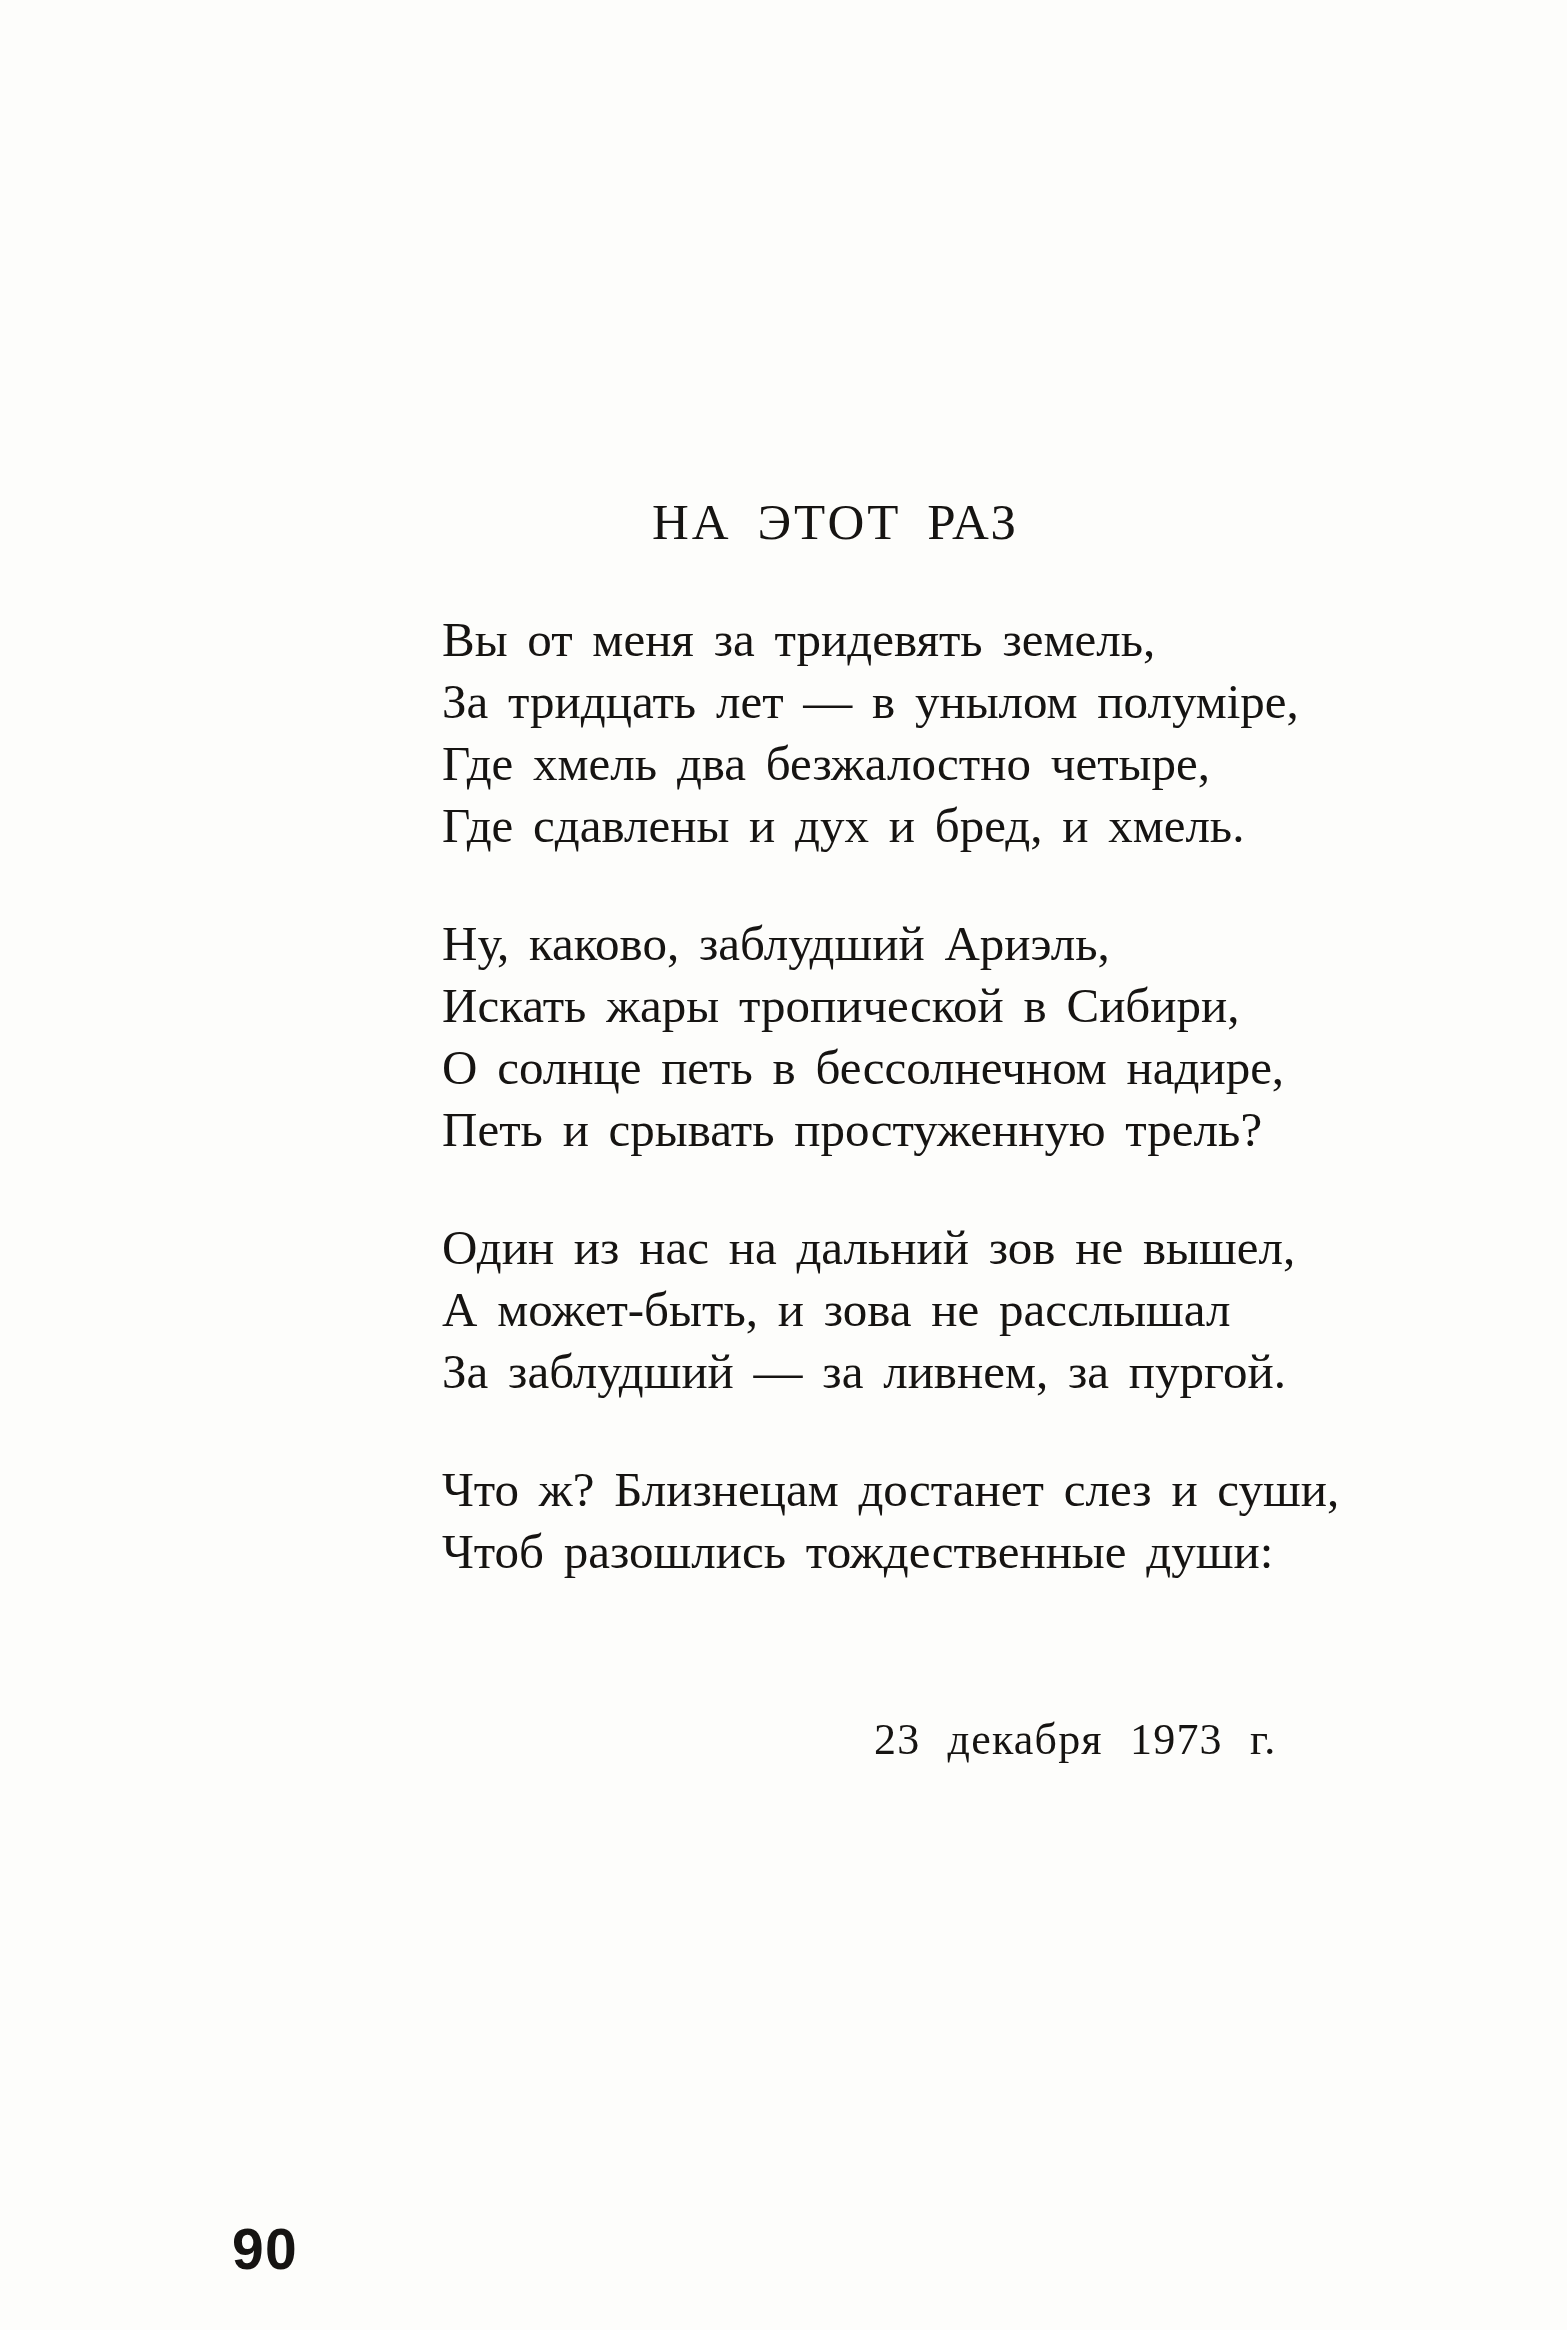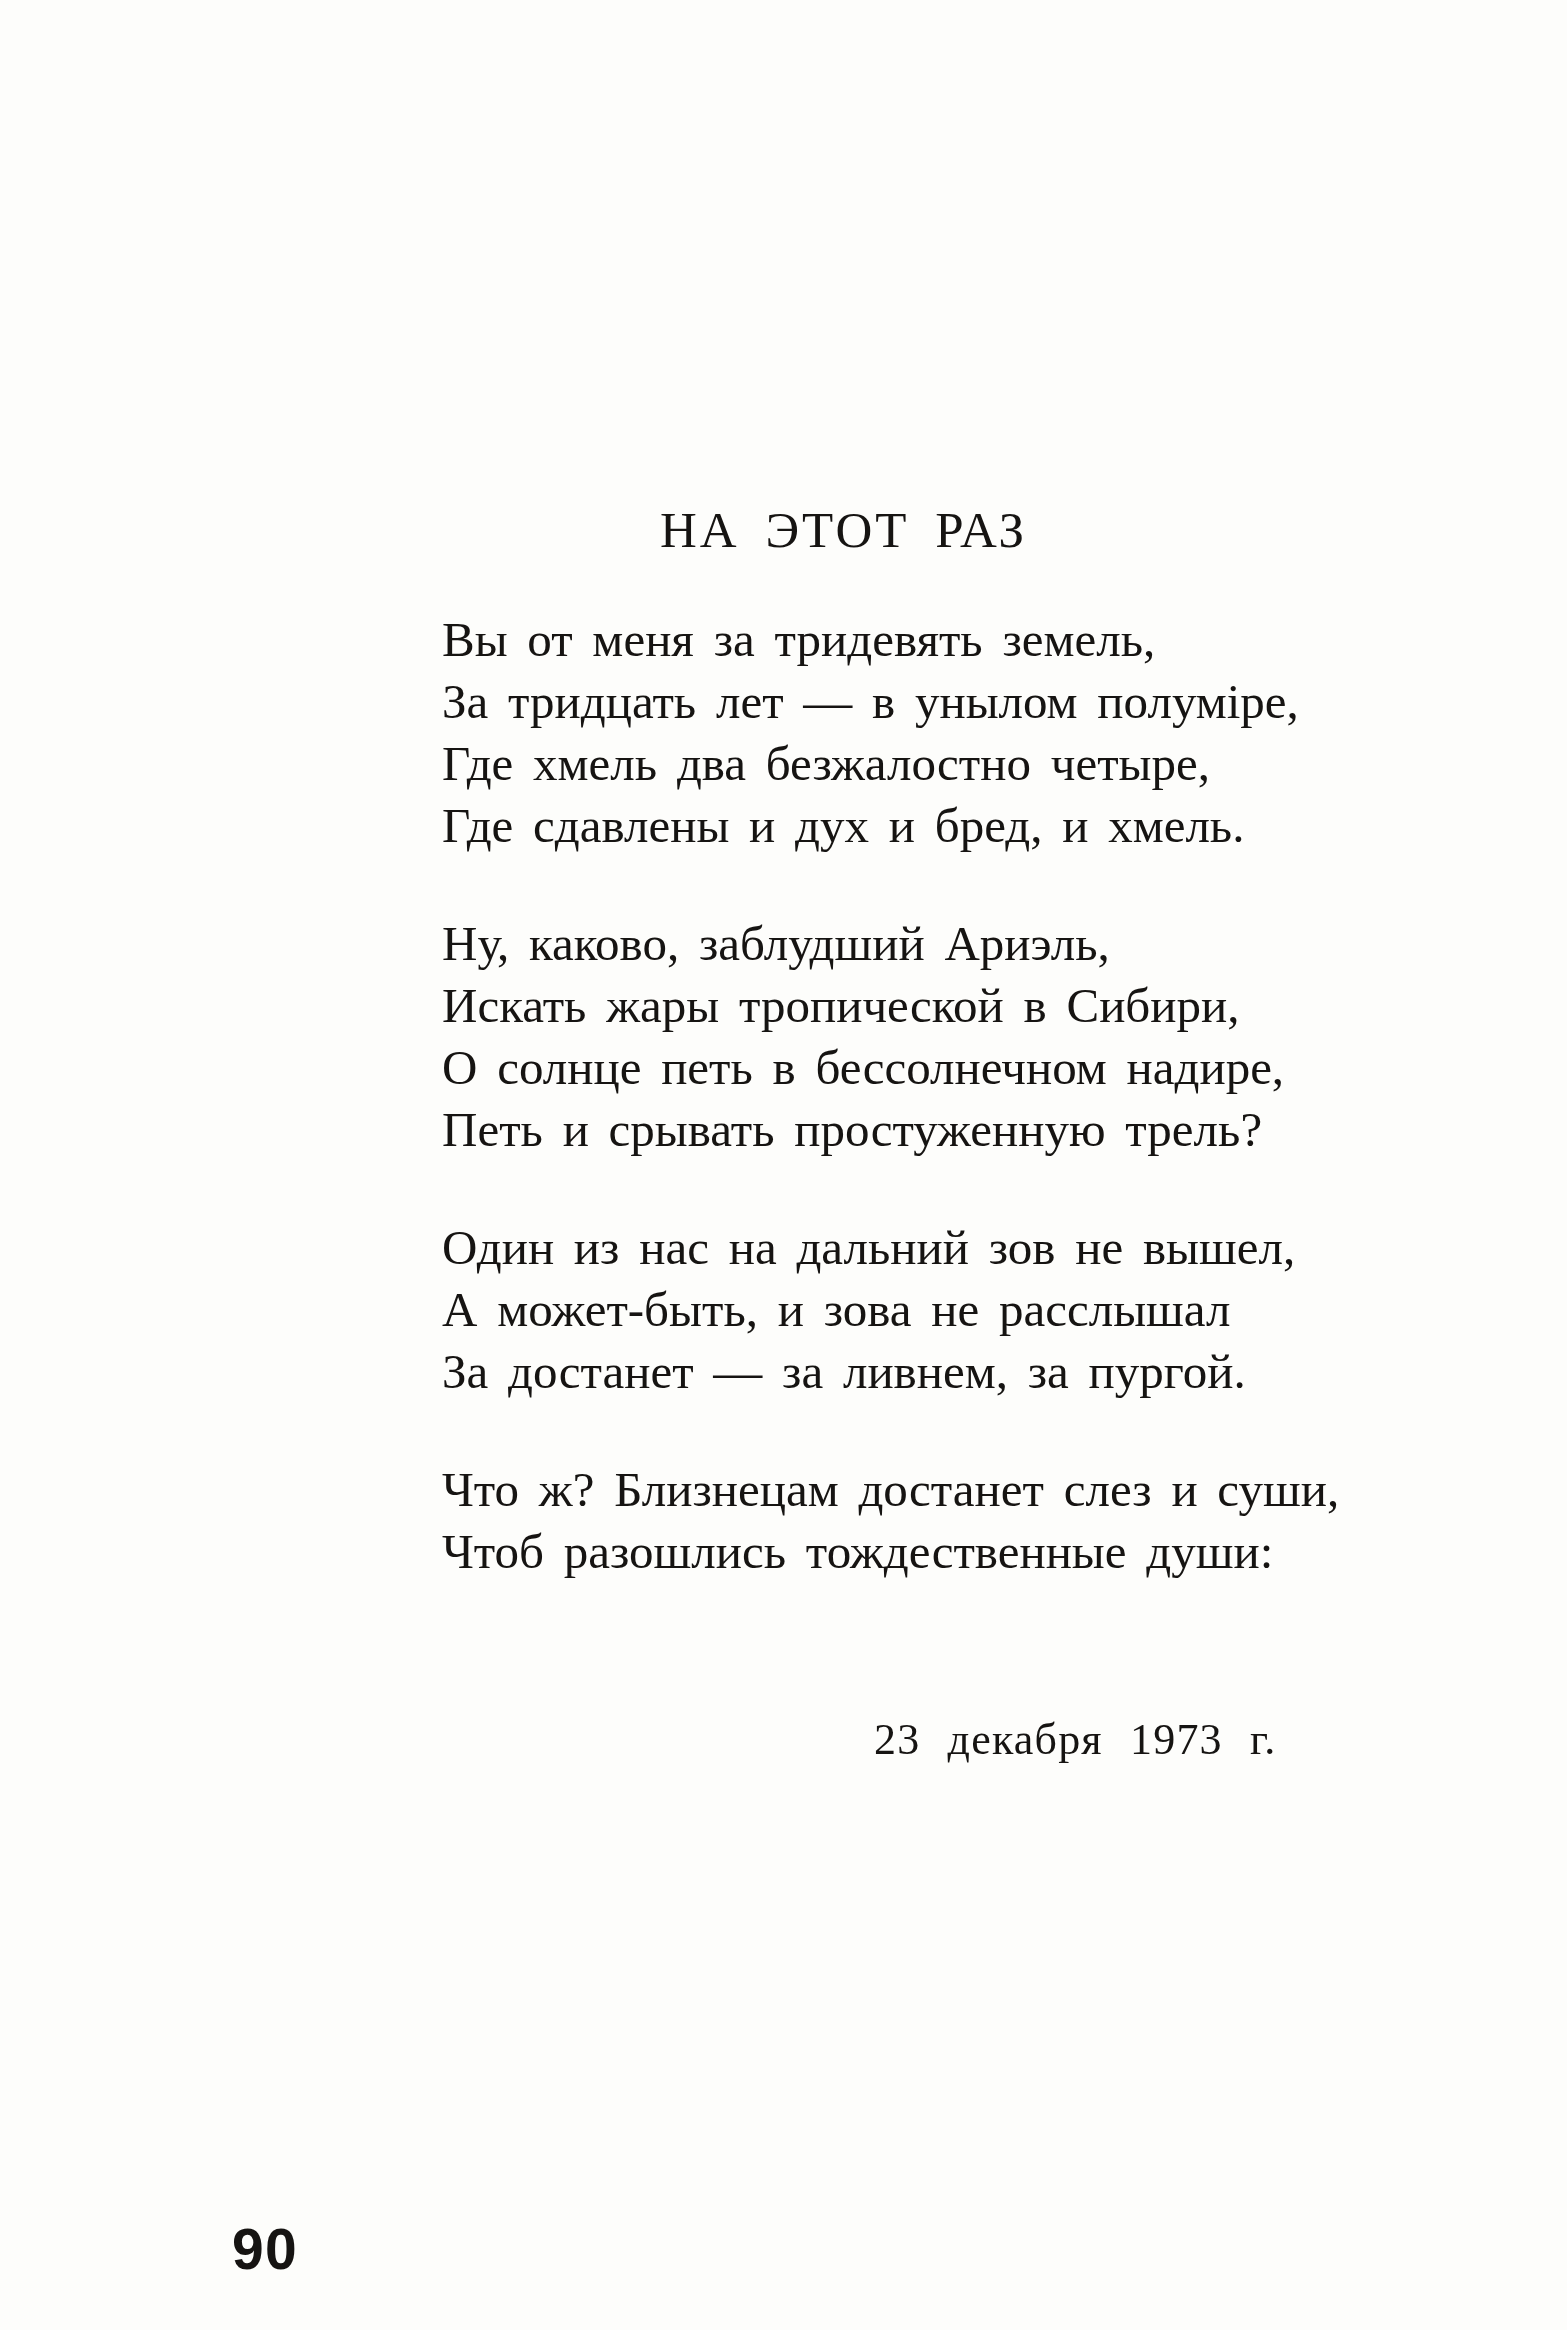--- a/index.html
+++ b/index.html
@@ -22,21 +22,21 @@
   }
   .page {
     position: absolute;
     inset: 0;
   }
   .poem-title {
     position: absolute;
     top: 489px;
     left: 422px;
     width: 811px;
-    margin: 16px;
+    margin: 8px;
     text-align: center;
     font-size: 51px;
     font-weight: 400;
     line-height: 1;
     letter-spacing: 2.9px;
     word-spacing: 10.4px;
     white-space: nowrap;
   }
   .poem {
     position: absolute;
@@ -94,21 +94,21 @@
       </div>
       <div class="stanza">
         <div class="line">Ну, каково, заблудший Ариэль,</div>
         <div class="line">Искать жары тропической в Сибири,</div>
         <div class="line">О солнце петь в бессолнечном надире,</div>
         <div class="line">Петь и срывать простуженную трель?</div>
       </div>
       <div class="stanza">
         <div class="line">Один из нас на дальний зов не вышел,</div>
         <div class="line">А может-быть, и зова не расслышал</div>
-        <div class="line">За достанет — за ливнем, за пургой.</div>
+        <div class="line">За заблудший — за ливнем, за пургой.</div>
       </div>
       <div class="stanza">
         <div class="line">Что ж? Близнецам достанет слез и суши,</div>
         <div class="line">Чтоб разошлись тождественные души:</div>
       </div>
     </div>
 
   <div class="date-line">23 декабря 1973 г.</div>
 
   <div class="page-number">90</div>

